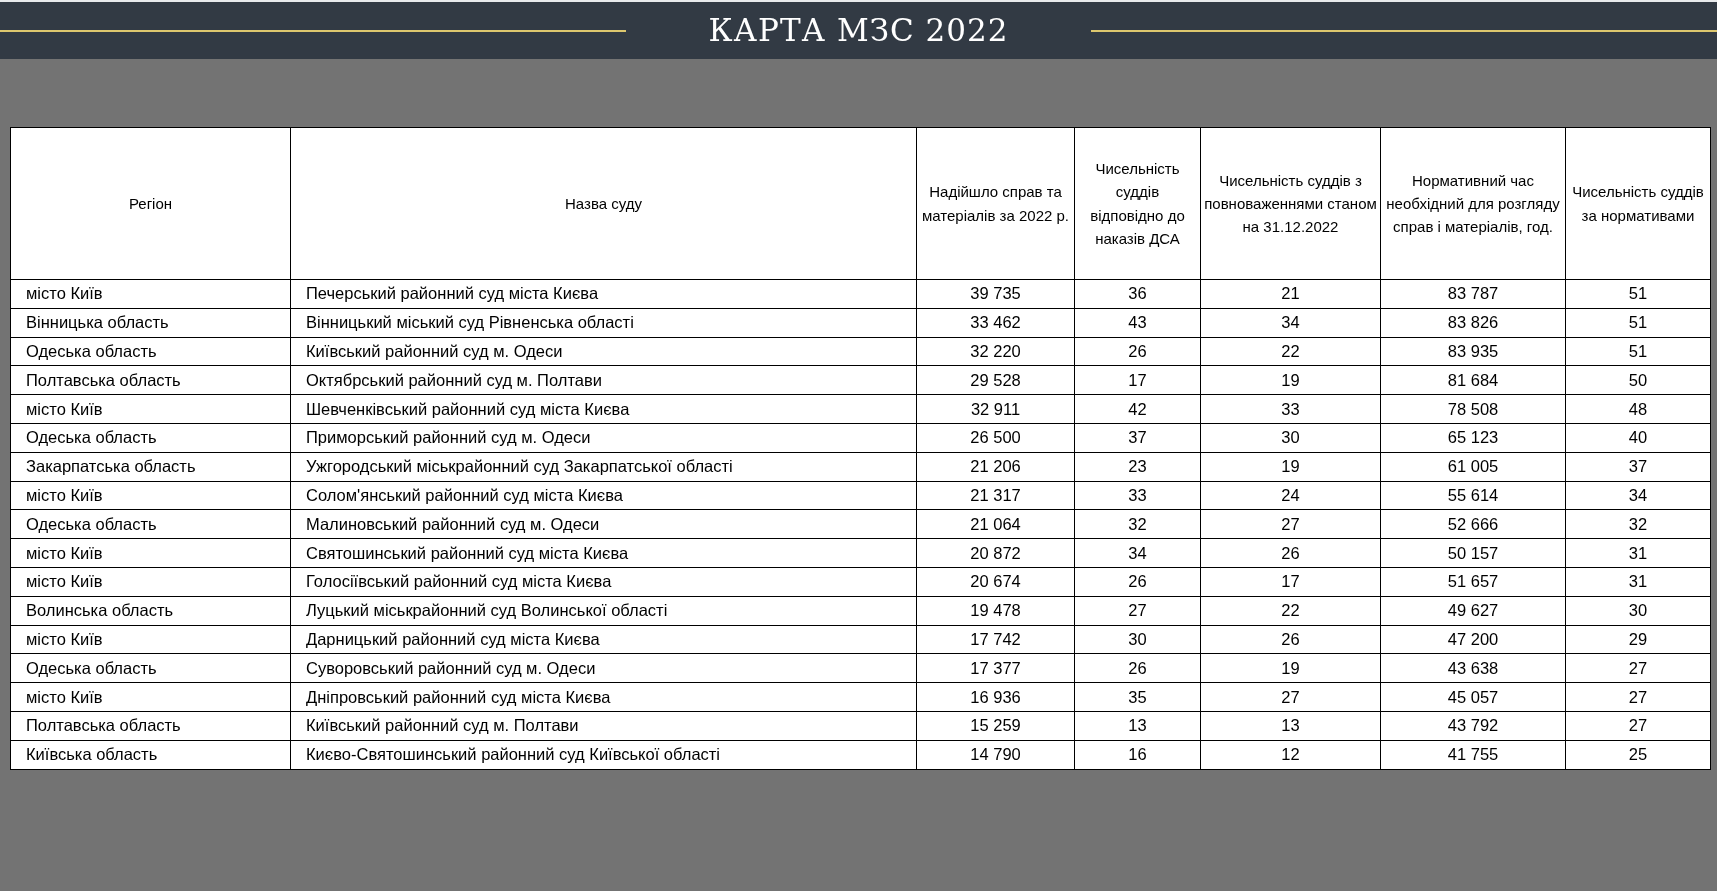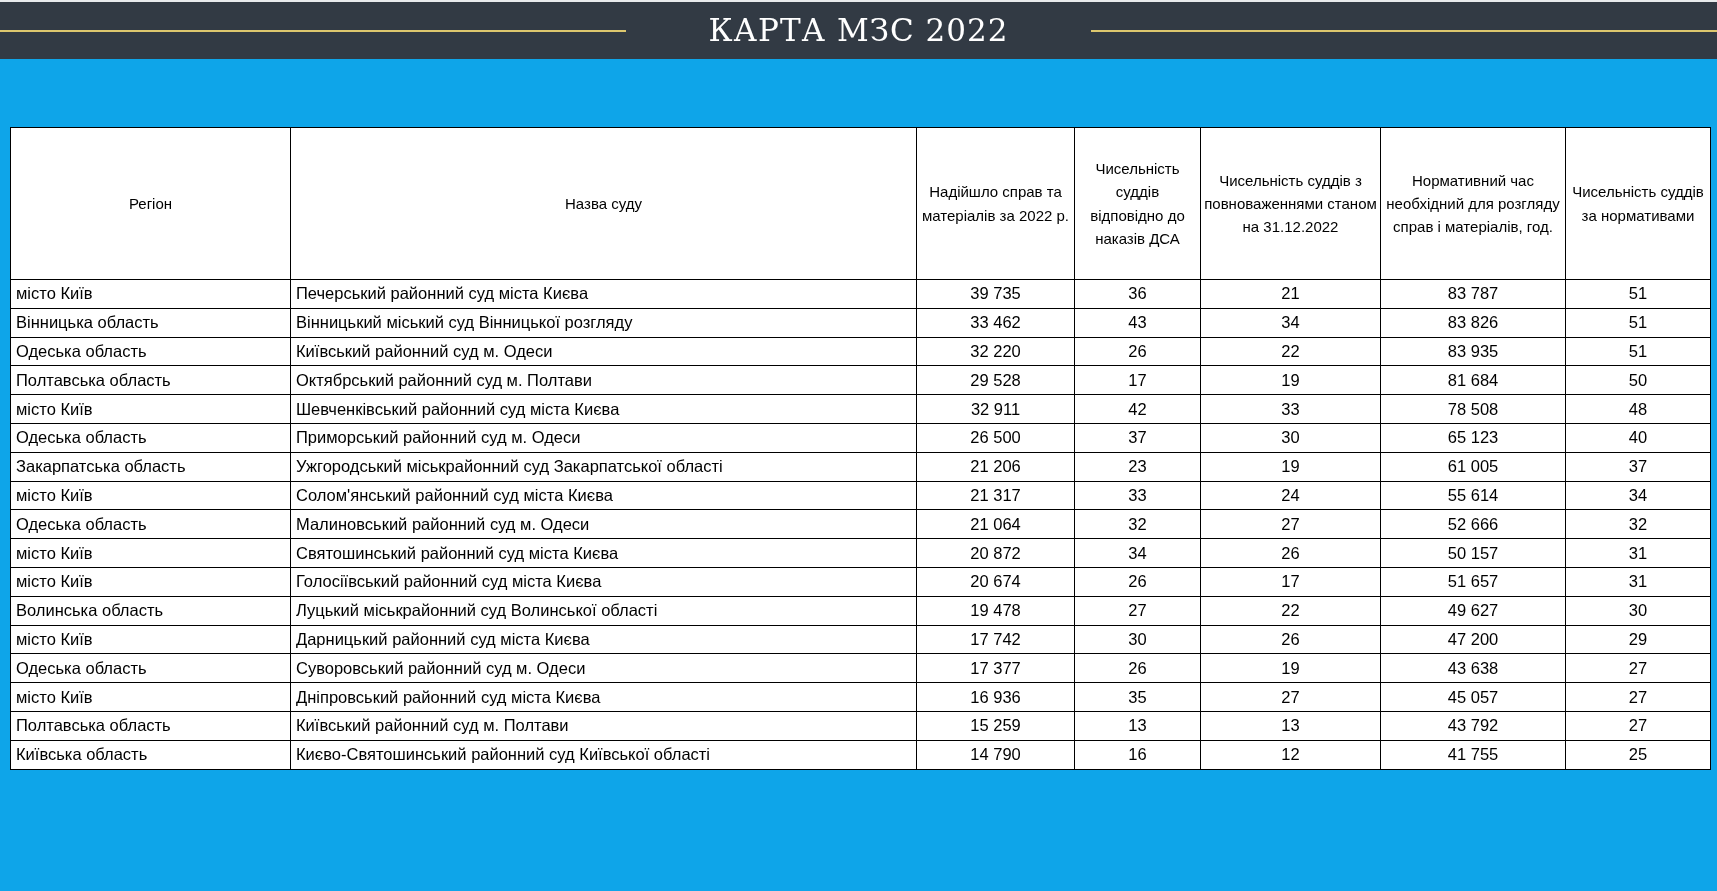--- a/index.html
+++ b/index.html
@@ -6,21 +6,21 @@
     margin: 0;
     padding: 0;
     background: #ffffff;
     font-family: "Liberation Sans", sans-serif;
   }
   .page {
     position: relative;
     width: 1717px;
     height: 891px;
     overflow: hidden;
-    background: #0ea5e9;
+    background: #737373;
   }
   .top-strip {
     height: 2px;
     background: #e8eaec;
   }
   .banner {
     height: 57px;
     background: #323a44;
     display: flex;
     align-items: center;
@@ -72,21 +72,21 @@
   table.courts th {
     font-size: 15px;
     text-align: center;
     vertical-align: middle;
     line-height: 1.55;
     padding: 2px 3px;
     white-space: normal;
   }
   td.cell-region, td.cell-court {
     text-align: left;
-    padding: 0 4px 0 5px;
+    padding: 0 4px 0 15px;
     font-size: 16.5px;
   }
   td.cell-num {
     text-align: center;
     font-size: 16.5px;
     padding: 0 2px;
   }
 </style>
 </head>
 <body>
@@ -128,21 +128,21 @@
             <td class="cell-region">місто Київ</td>
             <td class="cell-court">Печерський районний суд міста Києва</td>
             <td class="cell-num">39 735</td>
             <td class="cell-num">36</td>
             <td class="cell-num">21</td>
             <td class="cell-num">83 787</td>
             <td class="cell-num">51</td>
           </tr>
           <tr>
             <td class="cell-region">Вінницька область</td>
-            <td class="cell-court">Вінницький міський суд Вінницької розгляду</td>
+            <td class="cell-court">Вінницький міський суд Рівненська області</td>
             <td class="cell-num">33 462</td>
             <td class="cell-num">43</td>
             <td class="cell-num">34</td>
             <td class="cell-num">83 826</td>
             <td class="cell-num">51</td>
           </tr>
           <tr>
             <td class="cell-region">Одеська область</td>
             <td class="cell-court">Київський районний суд м. Одеси</td>
             <td class="cell-num">32 220</td>

